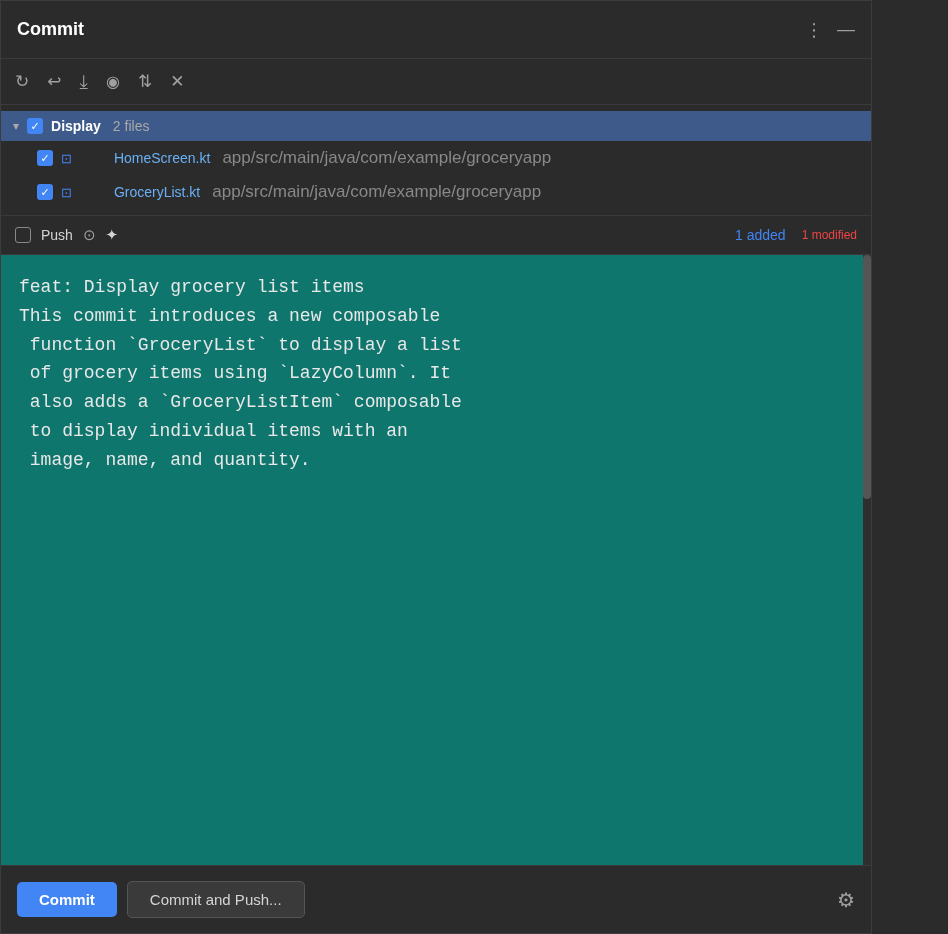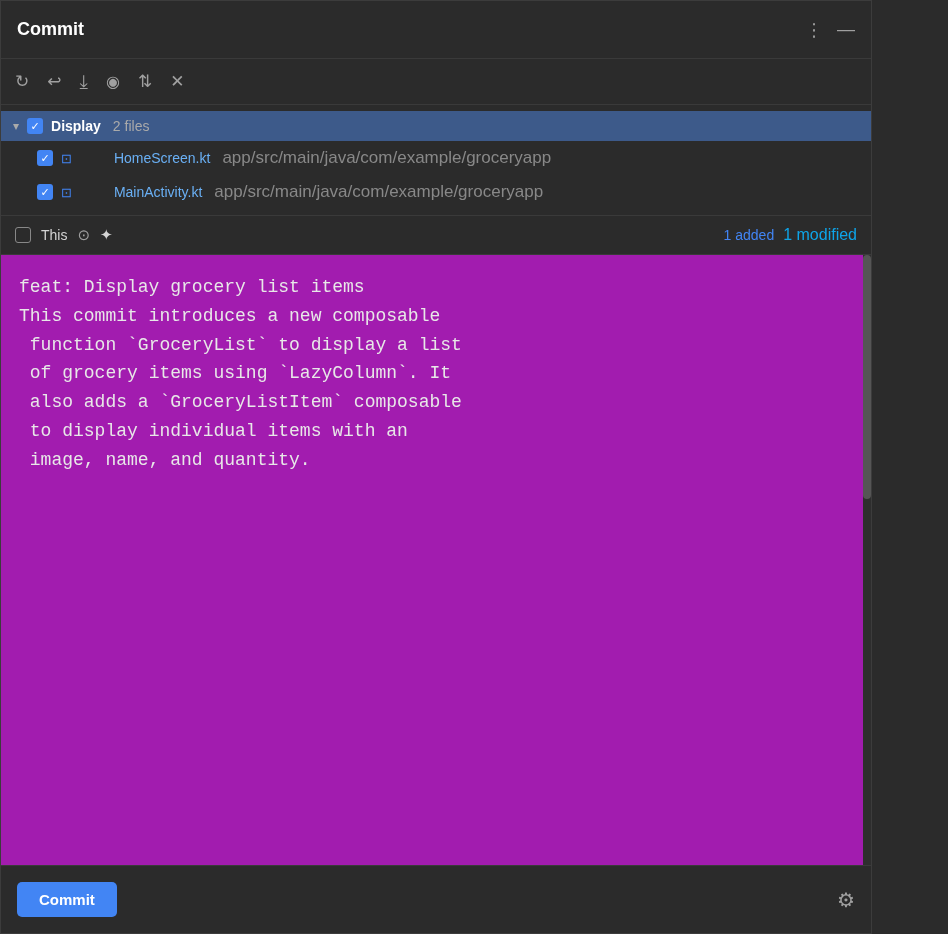--- a/index.html
+++ b/index.html
@@ -149,39 +149,39 @@
       border-bottom: 1px solid #3a3a3a;
     }
     .amend-left {
       display: flex;
       align-items: center;
       gap: 10px;
     }
     .amend-right {
       display: flex;
       align-items: center;
-      gap: 9px;
+      gap: 16px;
     }
     .amend-label {
       font-size: 14px;
       color: #d4d4d4;
     }
     .amend-added {
       font-size: 14px;
       color: #4285f4;
     }
     .amend-modified {
-      font-size: 16px;
-      color: #0ea5e9;
+      font-size: 12px;
+      color: #ef4444;
     }
 
     
     .commit-message-area {
       flex: 1;
-      background: #a21caf;
+      background: #0f766e;
       padding: 18px 18px;
       overflow-y: auto;
       position: relative;
     }
     .commit-message-text {
       font-family: 'Courier New', Courier, monospace;
       font-size: 18px;
       line-height: 1.6;
       color: #e8e8e8;
       white-space: pre-wrap;
@@ -278,29 +278,29 @@
     <div class="file-tree-item">
       <span class="checkbox">✓</span>
       <span class="file-icon">⊡</span>
       <span class="file-tree-item-name">HomeScreen.kt</span>
       <span class="file-tree-item-path">app/src/main/java/com/example/groceryapp</span>
     </div>
 
     <div class="file-tree-item">
       <span class="checkbox">✓</span>
       <span class="file-icon">⊡</span>
-      <span class="file-tree-item-name">MainActivity.kt</span>
+      <span class="file-tree-item-name">GroceryList.kt</span>
       <span class="file-tree-item-path">app/src/main/java/com/example/groceryapp</span>
     </div>
   </div>
 
   <div class="amend-bar">
     <div class="amend-left">
       <span class="checkbox-outline"></span>
-      <span class="amend-label">This</span>
+      <span class="amend-label">Push</span>
       <span class="toolbar-icon" style="font-size:15px;">⊙</span>
       <span class="toolbar-icon" style="font-size:15px; color: #d4d4d4;">✦</span>
     </div>
     <div class="amend-right">
       <span class="amend-added">1 added</span>
       <span class="amend-modified">1 modified</span>
     </div>
   </div>
 
   <div class="commit-message-area">
@@ -312,17 +312,18 @@
  to display individual items with an
  image, name, and quantity.</span></pre>
     <div class="scrollbar">
       <div class="scrollbar-thumb"></div>
     </div>
   </div>
 
   <div class="action-bar">
     <div class="action-bar-left">
       <button class="btn-commit">Commit</button>
+      <button class="btn-commit-push">Commit and Push...</button>
     </div>
     <span class="gear-icon">⚙</span>
   </div>
 
 </div>
 
 </body></html>

